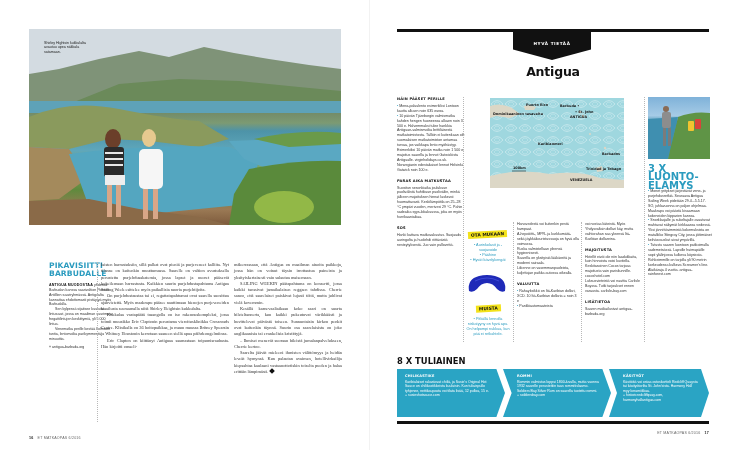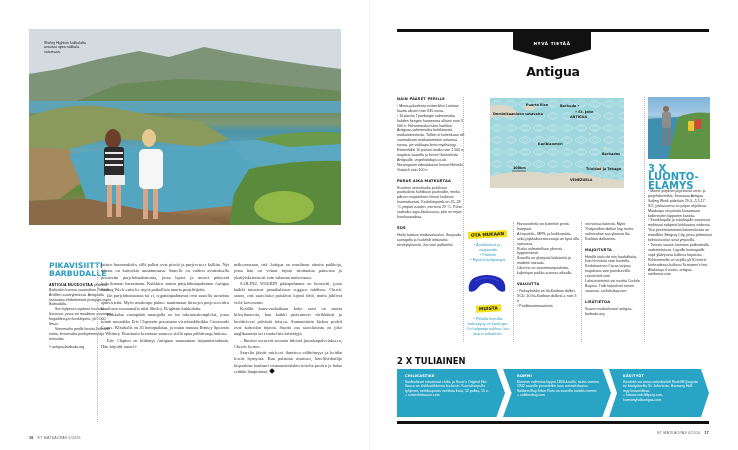--- a/index.html
+++ b/index.html
@@ -258,21 +258,21 @@
       <rect x="47" y="22" width="6" height="10" rx="1" fill="#d9433a"></rect>
     </svg>
   </div>
   <div class="nature-title">3 X LUONTO-ELÄMYS</div>
   <div class="nature-body">
     <p class="bul">Monet yritykset järjestävät vene- ja purjehdusretkiä. Seuraava Antigua Sailing Week pidetään 29.4.–5.5.17. SÖ, juhlavuonna on paljon ohjelmaa. Maakrapu voi päästä kisaamaan kokeneiden kipparien kanssa.</p>
     <p class="bul">Snorklaajalle ja sukeltajalle avautuvat mahtavat näkymät kirkkaassa vedessä. Yksi jännittävimmistä kokemuksista on matalikko Stingray City, jossa jättimäiset keihäsrauskut uivat ympärillä.</p>
     <p class="bul">Tutustu saaren luontoon patikoimalla sademetsässä. Lapsille huimapäille sopii ylälinjossa kulkeva köysirata. Rohkeimmille on tarjolla yli 90 metrin korkeudessa kulkeva Screamer's line. Alaikäraja 4 vuotta. antigua-rainforest.com</p>
   </div>
 
-  <div class="souvenir-title">2 X TULIAINEN</div>
+  <div class="souvenir-title">8 X TULIAINEN</div>
   <div class="souvenir-band">
     <div class="chev c1">
       <h4>CHILIKASTIKE</h4>
       <div>Karibialaiset rakastavat chiliä, ja Susie's Original Hot Sauce on chilikastikkeista kuuluisin. Kun tuliaispullo tyhjenee, nettikaupasta voi tilata lisää, 12 pulloa, 15 e.</div>
       <div>+ susieshotsauce.com</div>
     </div>
     <div class="chev c2">
       <h4>ROMMI</h4>
       <div>Rommin valmistus loppui 1800-luvulla, mutta vuonna 1932 saarelle perustettiin taas rommitislaamo. Soldiers Bay Silver Rum on saarella tuotettu rommi.</div>
       <div>+ soldiersbay.com</div>

